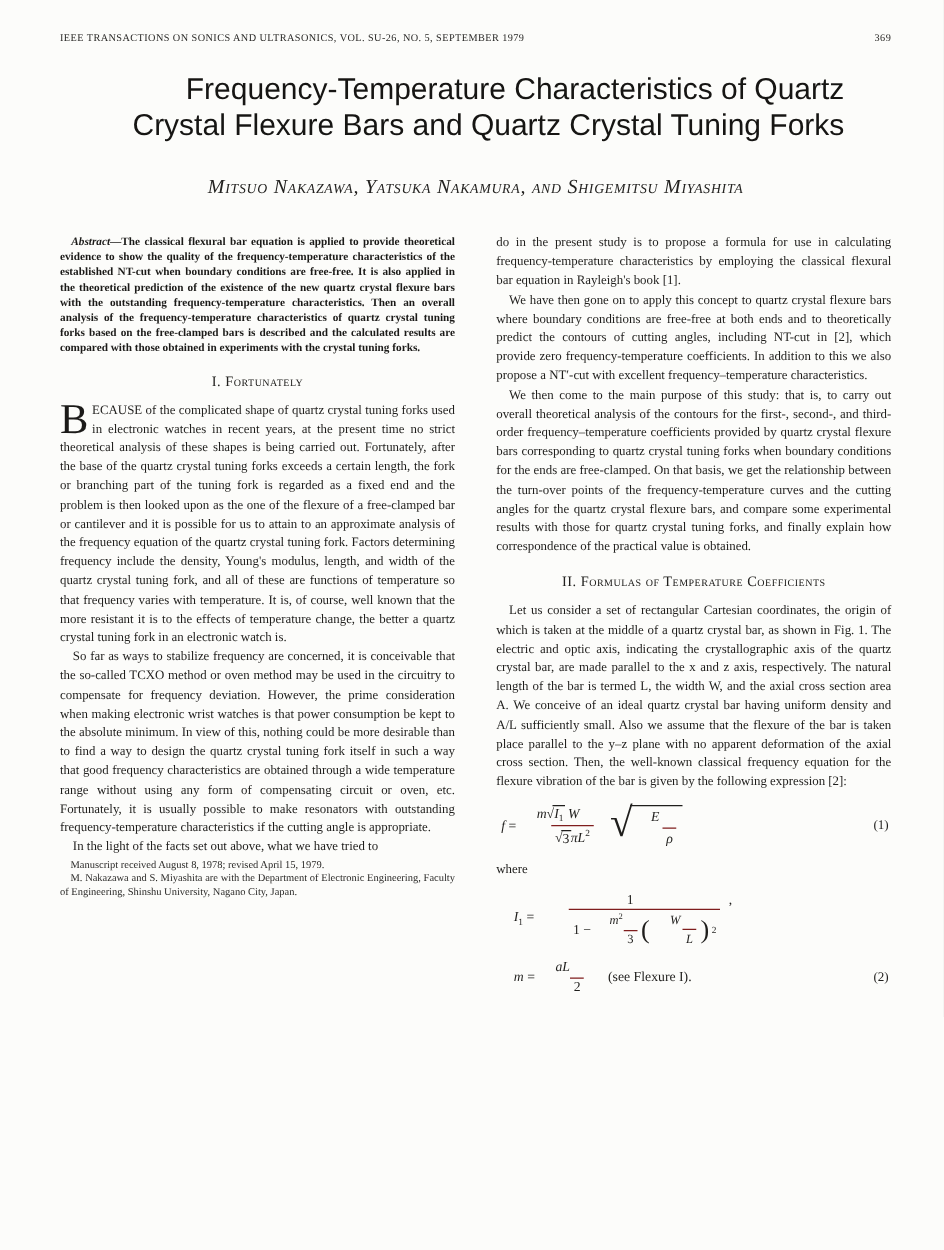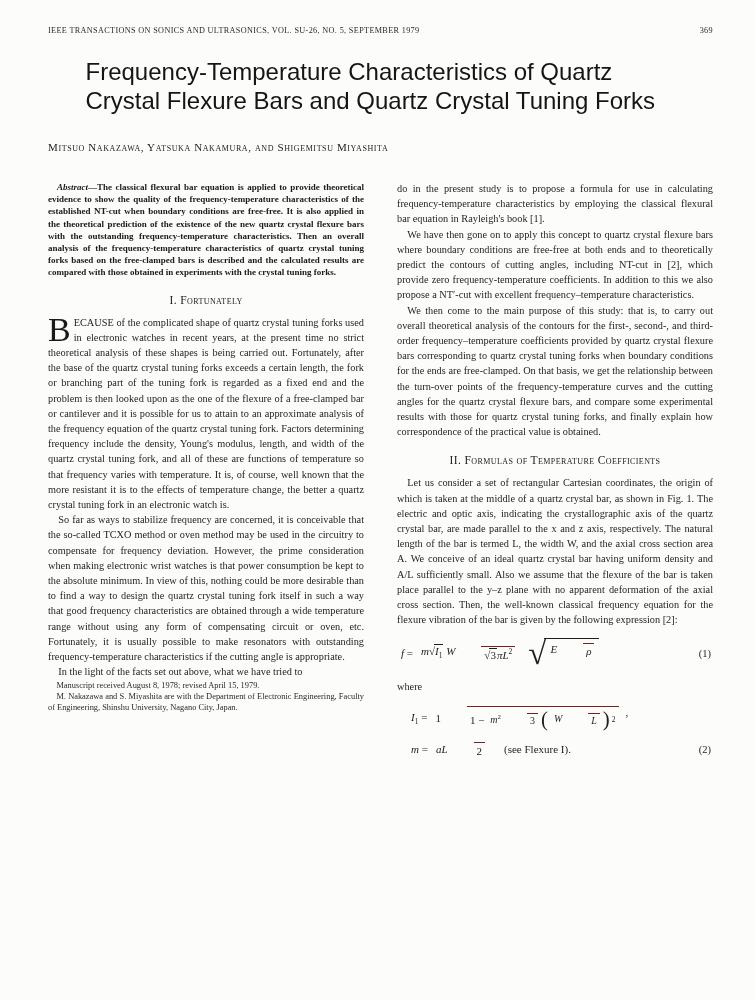--- a/index.html
+++ b/index.html
@@ -17,30 +17,30 @@
   
   .running-head{
     display:flex;justify-content:space-between;align-items:baseline;
     font-size:8.2px;letter-spacing:.35px;color:#2a2927;gap:24px;
   }
   
   .title{
     font-family:"Liberation Sans", sans-serif;
     font-weight:400;
     font-size:24px;line-height:29px;
-    text-align:left;
+    text-align:right;
     max-width:590px;
     margin:22px auto 0;
     color:#161513;
   }
   .authors{
-    text-align:left;
+    text-align:center;
     font-variant:small-caps;
-    font-size:11px;letter-spacing:.6px;
-    margin-top:26px;color:#232220;
+    font-size:16px;letter-spacing:.6px;
+    margin-top:26px;color:#232220;font-style:italic;
   }
   
   .columns{display:flex;gap:33px;margin-top:28px;}
   .col{flex:1;min-width:0;}
   p{margin:0;text-align:justify;hyphens:auto;}
   .body-text{font-size:10.3px;line-height:15.2px;}
   .indent{text-indent:1em;}
   
   .abstract{
     font-size:9px;line-height:12.2px;
@@ -68,21 +68,21 @@
   .footnote p{text-indent:1em;}
   
   .eq-row{
     display:flex;align-items:center;
     font-size:11px;line-height:1.1;
     margin:11px 0 11px 4px;gap:5px;
   }
   .var{font-style:italic;}
   .eq-lhs{white-space:nowrap;}
   .eq-num{margin-left:auto;margin-right:2px;font-size:10.5px;}
-  .frac{display:inline-flex;flex-direction:row;align-items:center;vertical-align:middle;}
+  .frac{display:inline-flex;flex-direction:column;align-items:center;vertical-align:middle;}
   .frac .num{display:block;padding:0 3px 1.5px;white-space:nowrap;}
   .frac .den{display:block;border-top:1px solid #7f1d1d;padding:1.5px 3px 0;white-space:nowrap;margin-left:23px;}
   .frac.inner{font-size:10px;margin:0 1px;}
   sub{font-size:.68em;}
   sup{font-size:.68em;}
   .radsm{letter-spacing:-1px;}
   .radbar{border-top:1px solid #1f1e1c;padding:0 1px;}
   .bigsqrt{display:inline-flex;align-items:flex-start;margin-left:8px;}
   .bigrad{font-size:33px;line-height:30px;font-weight:300;margin-right:-2px;}
   .bigbar{border-top:1.2px solid #1f1e1c;padding:3px 5px 0 3px;}

